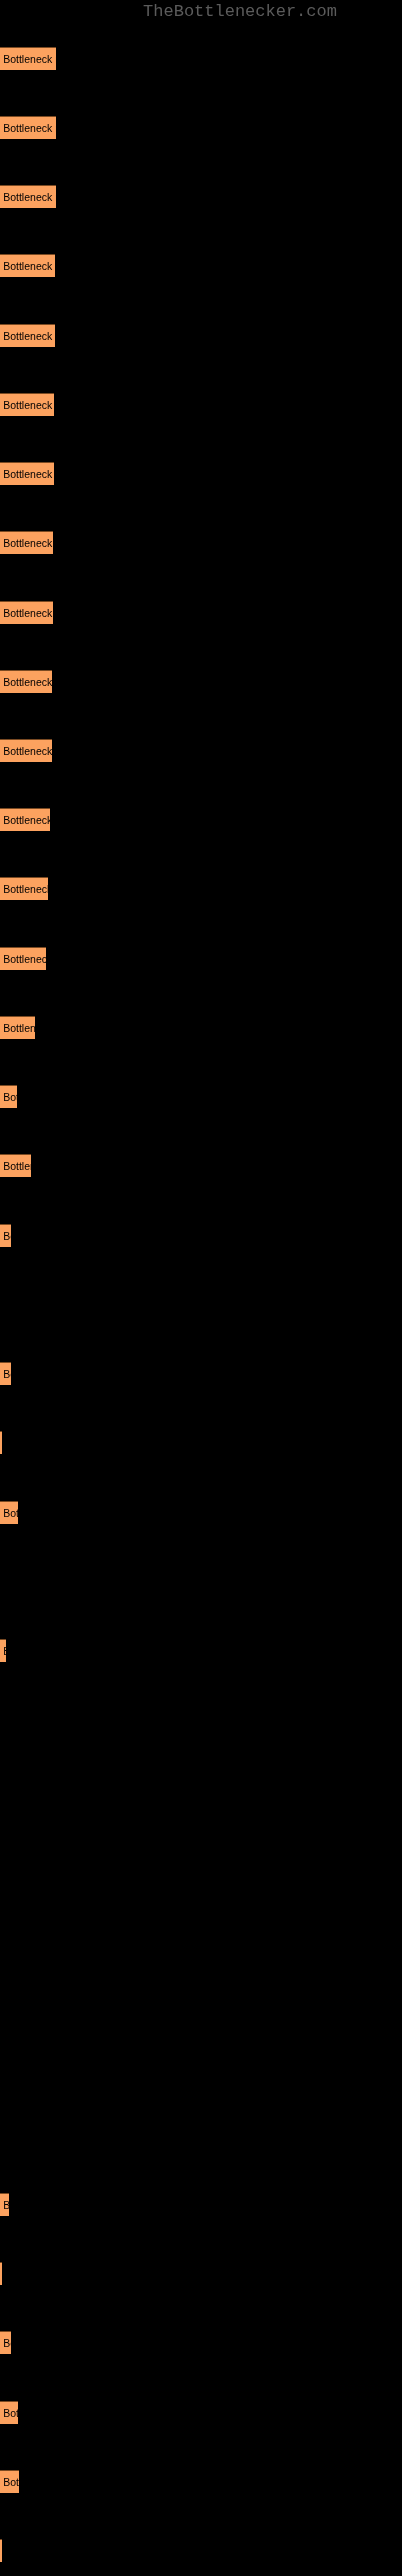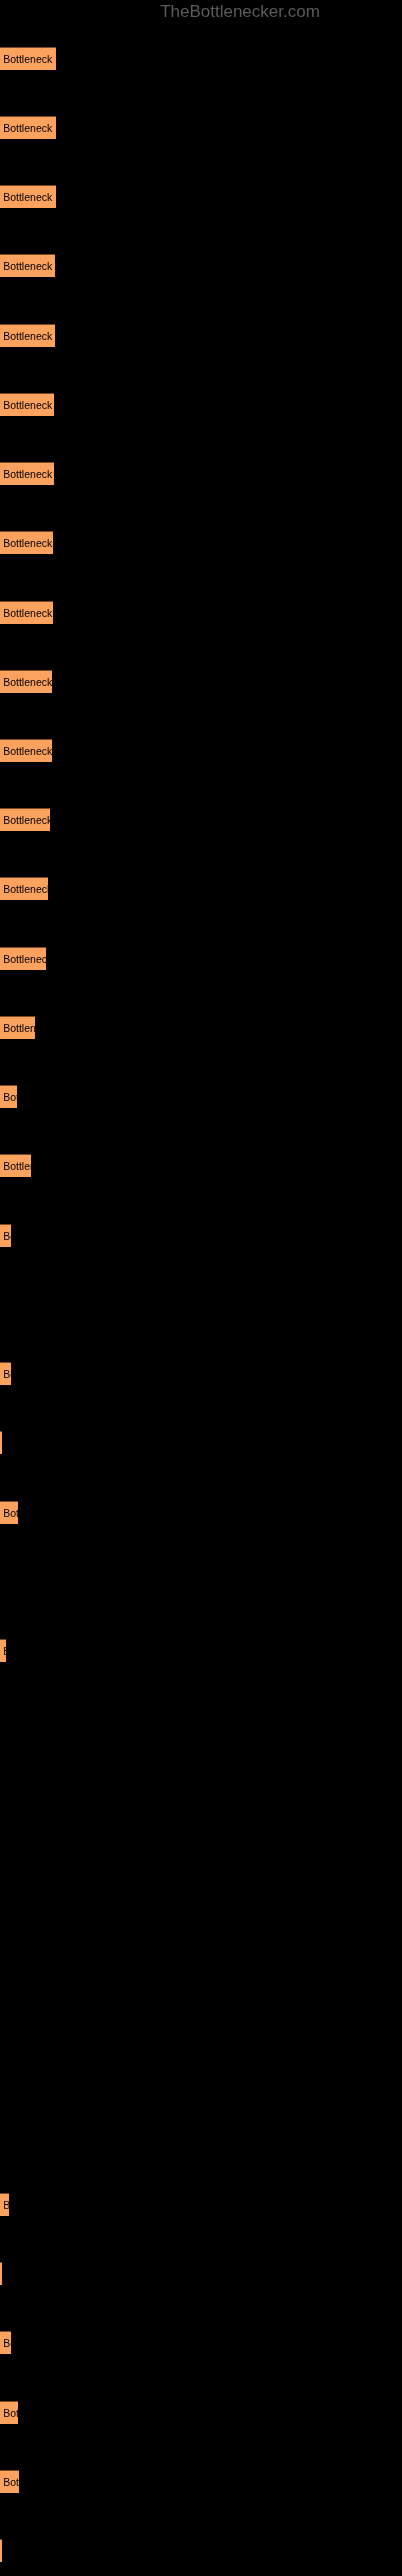--- a/index.html
+++ b/index.html
@@ -25,21 +25,21 @@
   #watermark {
     position: absolute;
     left: 0;
     top: 0;
     width: 403px;
     text-align: center;
     color: #5b5b5b;
     font-size: 17px;
     line-height: 24px;
     letter-spacing: 0px;
-    font-family: Liberation Sans, sans-serif;
+    font-family: Liberation Mono, monospace;
     white-space: nowrap;
     padding-left: 77px;
     box-sizing: border-box;
   }
   #plot-area {
     position: absolute;
     left: 0;
     top: 0;
     width: 403px;
     height: 2576px;

